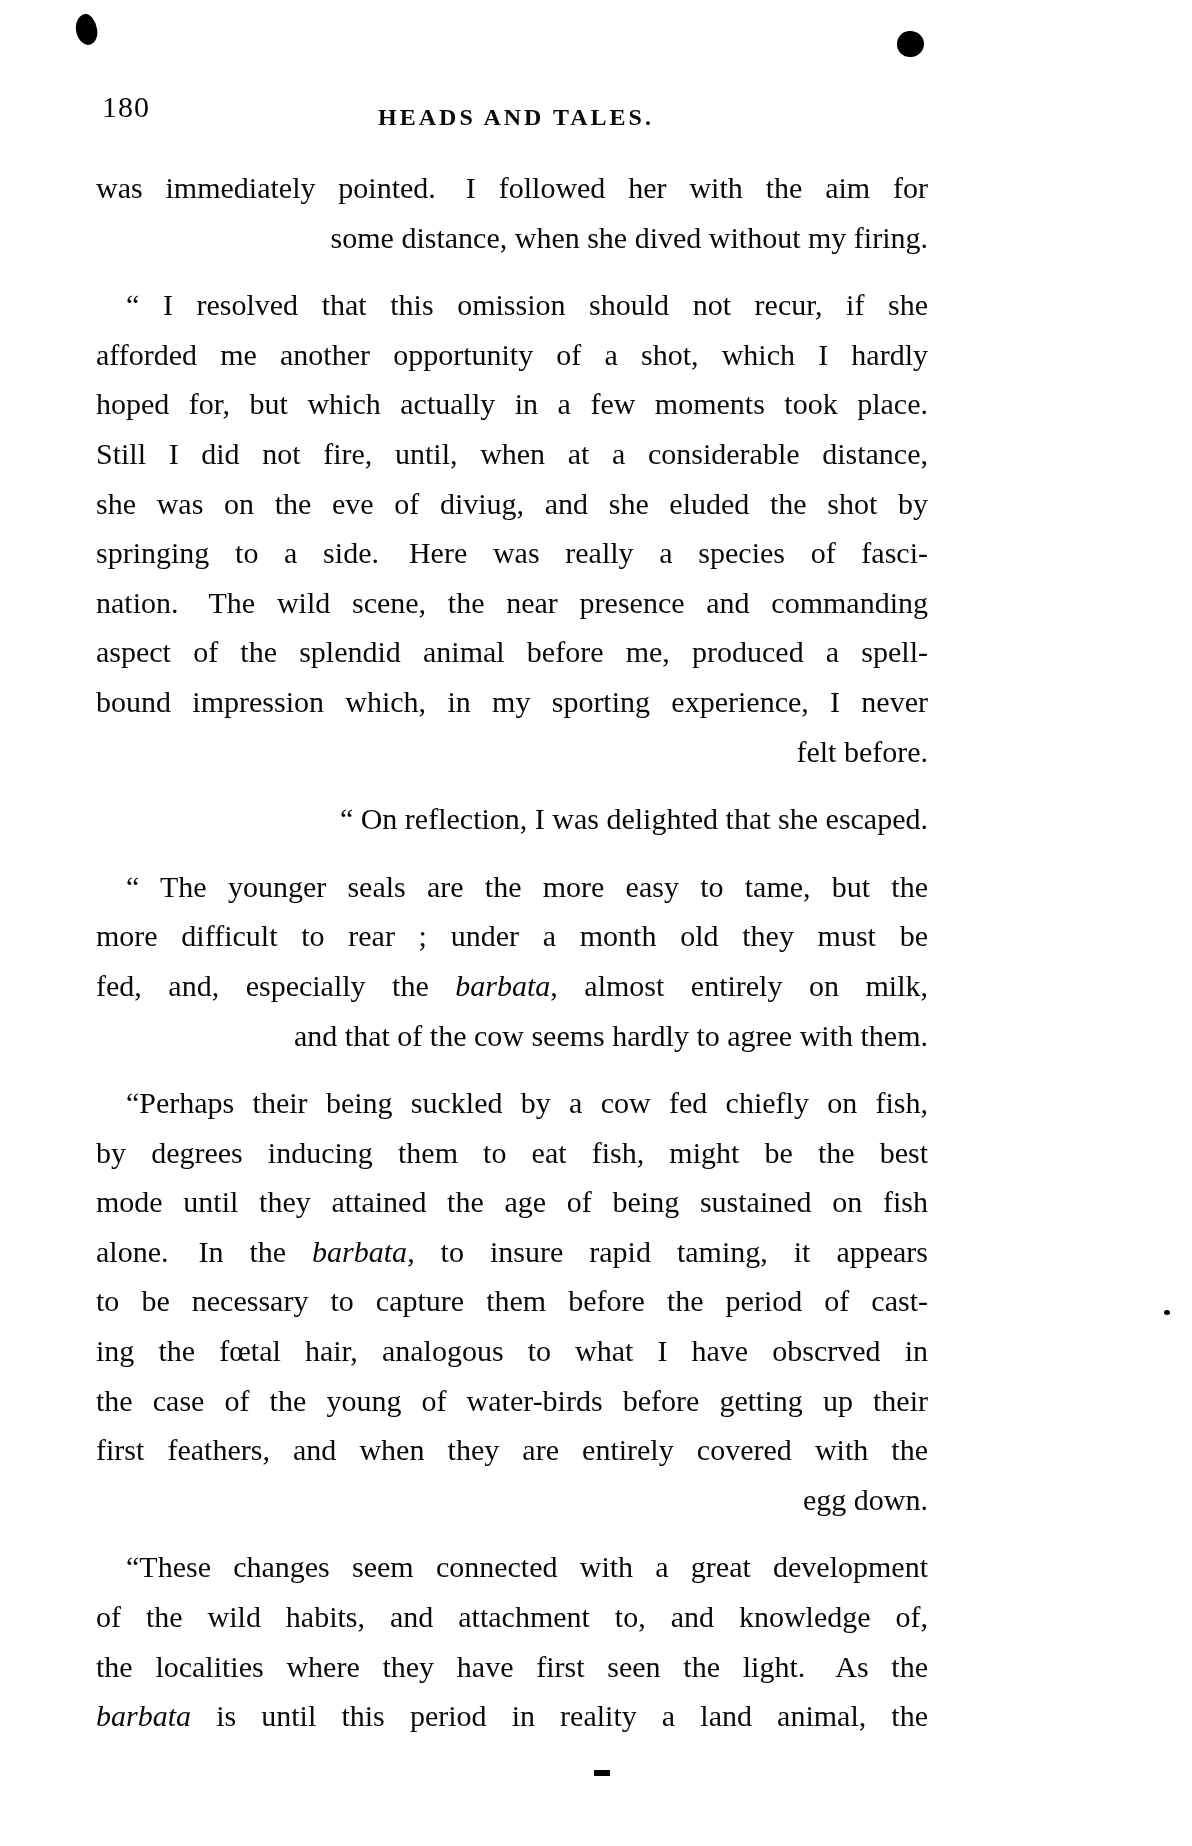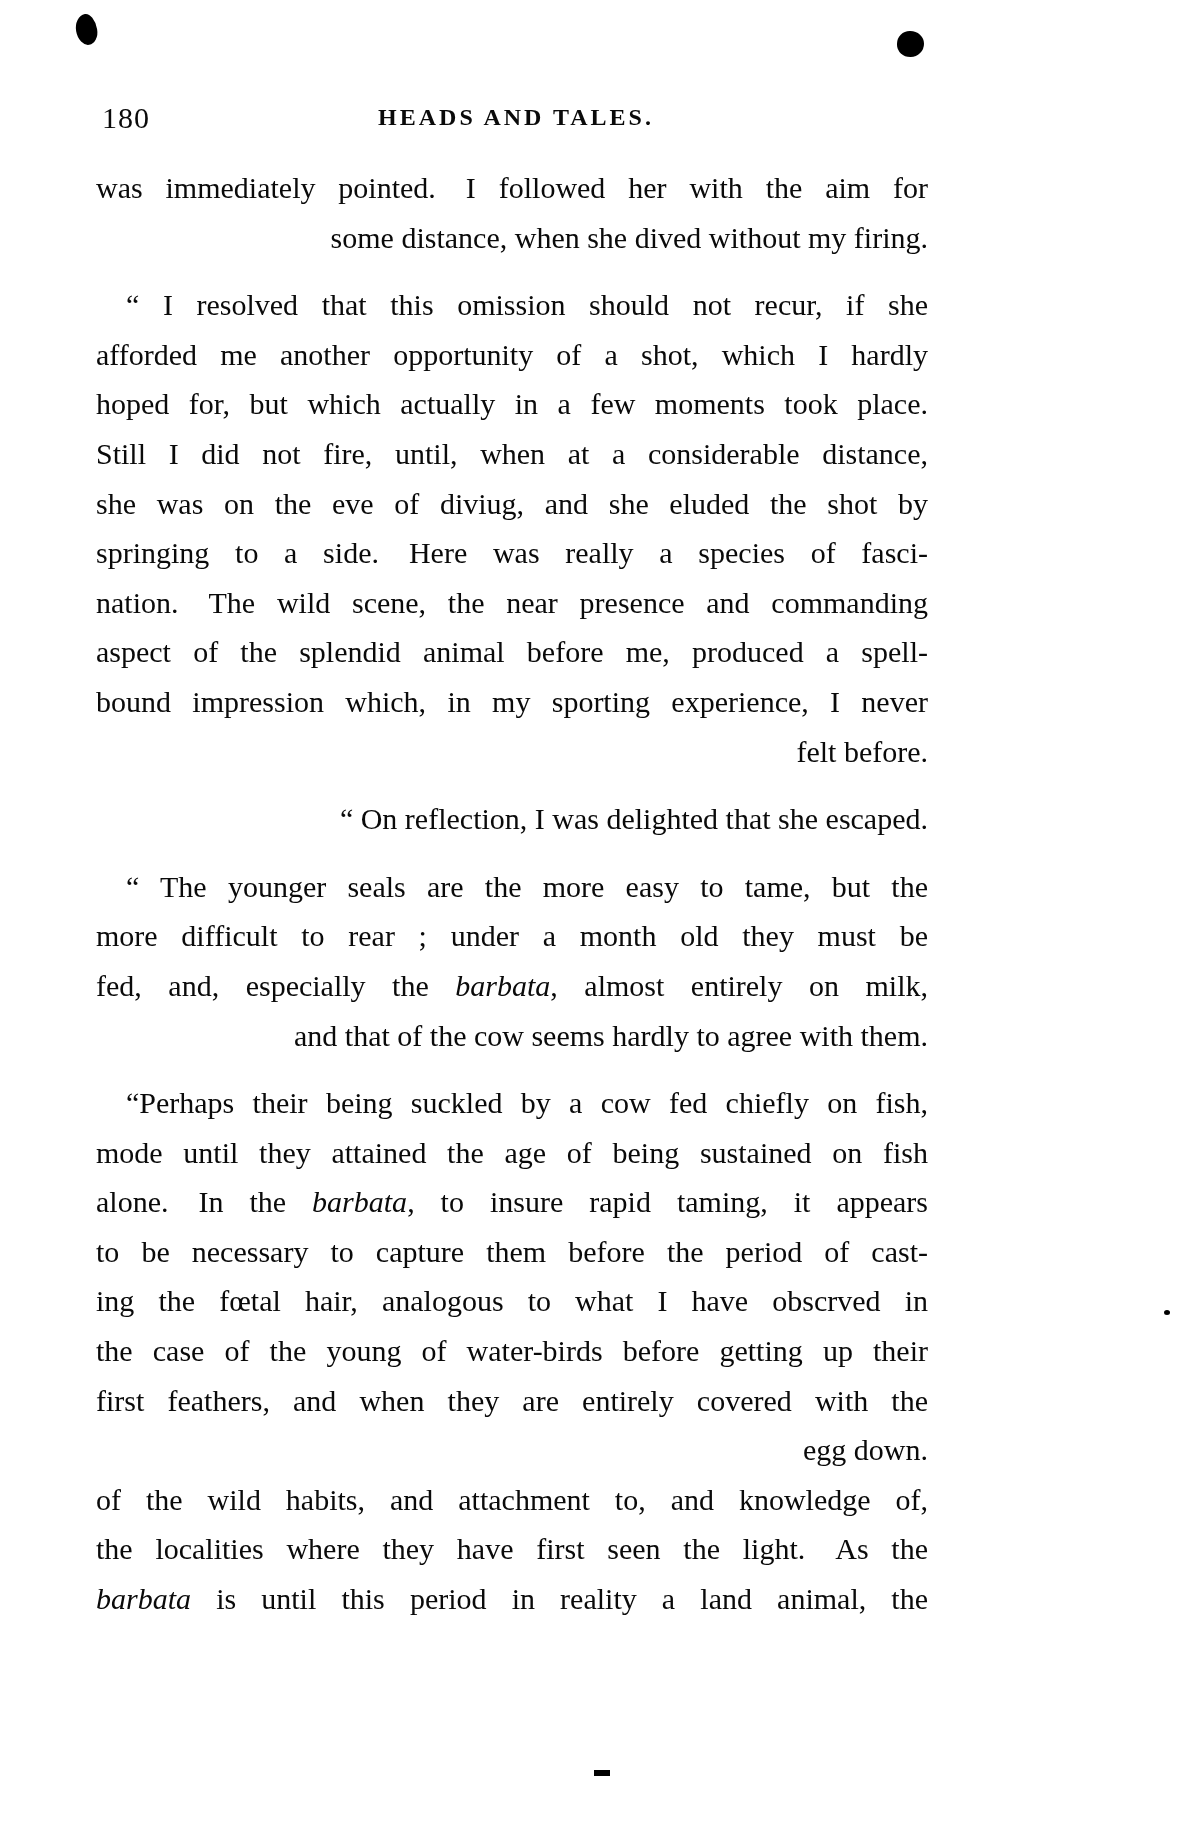--- a/index.html
+++ b/index.html
@@ -9,21 +9,21 @@
     font-family: "Liberation Serif", serif;
     color: #0a0a0a;
     overflow: hidden;
   }
   .sheet { position: absolute; inset: 0; background: #ffffff; }
 
   
   .header { position: absolute; top: 88px; left: 100px; width: 832px; height: 44px; }
   .page-number {
     position: absolute; left: 2px; top: 2px;
-    font-size: 30px; letter-spacing: 1px; margin-top: 11px;
+    font-size: 30px; letter-spacing: 1px;
   }
   .running-title {
     position: absolute; left: 0; right: 0; top: 16px;
     text-align: center;
     font-size: 24px; font-weight: bold; letter-spacing: 3px;
   }
 
   
   .text-block {
     position: absolute; top: 163px; left: 96px; width: 832px;
@@ -81,29 +81,31 @@
         <div class="line unjust indent">“ On reflection, I was delighted that she escaped.</div>
       </div>
       <div class="para">
         <div class="line indent">“ The younger seals are the more easy to tame, but the</div>
         <div class="line">more difficult to rear ; under a month old they must be</div>
         <div class="line">fed, and, especially the <i>barbata</i>, almost entirely on milk,</div>
         <div class="line unjust">and that of the cow seems hardly to agree with them.</div>
       </div>
       <div class="para">
         <div class="line indent">“Perhaps their being suckled by a cow fed chiefly on fish,</div>
+        <div class="line">by degrees inducing them to eat fish, might be the best</div>
         <div class="line">mode until they attained the age of being sustained on fish</div>
         <div class="line">alone. In the <i>barbata</i>, to insure rapid taming, it appears</div>
         <div class="line">to be necessary to capture them before the period of cast-</div>
         <div class="line">ing the fœtal hair, analogous to what I have obscrved in</div>
         <div class="line">the case of the young of water-birds before getting up their</div>
         <div class="line">first feathers, and when they are entirely covered with the</div>
         <div class="line unjust">egg down.</div>
       </div>
       <div class="para">
+        <div class="line indent">“These changes seem connected with a great development</div>
         <div class="line">of the wild habits, and attachment to, and knowledge of,</div>
         <div class="line">the localities where they have first seen the light. As the</div>
         <div class="line"><i>barbata</i> is until this period in reality a land animal, the</div>
       </div>
     </div>
 
   <div class="ink blob-tl"></div>
   <div class="ink blob-tr"></div>
   <div class="ink speck-right"></div>
   <div class="ink dash-bottom"></div>

